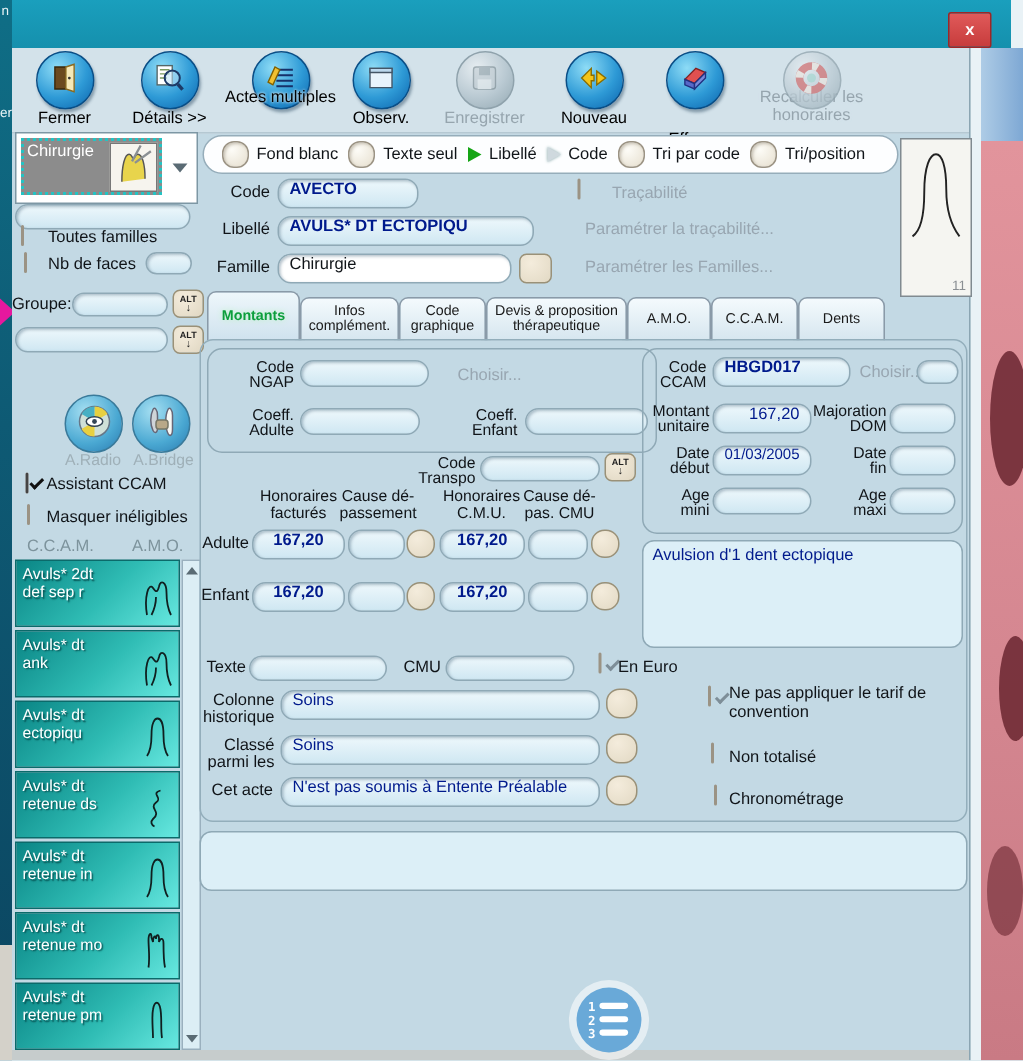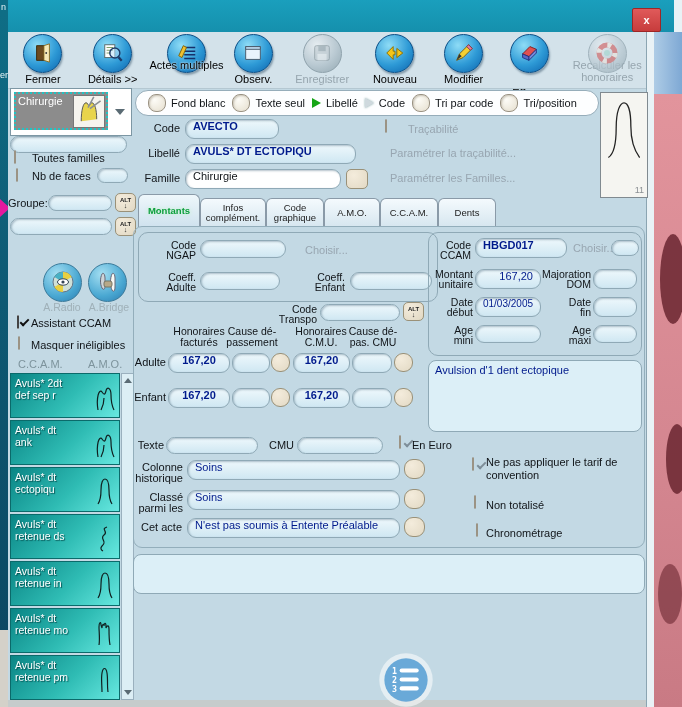--- a/index.html
+++ b/index.html
@@ -172,30 +172,20 @@
         <div class="lbl">Enregistrer</div>
       </div>
       <div class="tbtn" style="width:56px;">
         <div class="circ">
             <span><svg width="22" height="22" viewBox="0 0 24 24">
                 <path d="M10 5 L3 12 L10 19 V14 h2 V10 h-2 z" fill="#f5c518" stroke="#8a6d00"></path>
                 <path d="M14 7 L20.5 12 L14 17 z" fill="#f5c518" stroke="#8a6d00"></path>
               </svg></span>
           </div>
         <div class="lbl">Nouveau</div>
-      </div>
-      <div class="tbtn" style="width:54px;">
-        <div class="circ">
-            <span><svg width="22" height="22" viewBox="0 0 24 24">
-                <path d="M4 20 L7 13 L17 3 L21 7 L11 17 Z" fill="#f5d030" stroke="#7a5a10"></path>
-                <path d="M17 3 L21 7 L19 9 L15 5 Z" fill="#e880a0" stroke="#7a3050"></path>
-                <path d="M4 20 L7 13 L9.5 15.5 Z" fill="#333"></path>
-              </svg></span>
-          </div>
-        <div class="lbl">Modifier</div>
       </div>
       <div class="tbtn" style="width:50px;gap:14px;">
         <div class="circ">
             <span><svg width="22" height="22" viewBox="0 0 24 24">
                 <path d="M5 13 L13 5 L20 8 L12 16 Z" fill="#e05050" stroke="#802020"></path>
                 <path d="M5 13 L12 16 L12 20 L5 17 Z" fill="#5868c8" stroke="#203080"></path>
                 <path d="M12 16 L20 8 L20 12 L12 20 Z" fill="#7888d8" stroke="#203080"></path>
               </svg></span>
           </div>
         <div class="lbl">Effacer</div>
@@ -385,20 +375,23 @@
     <div class="abs tabs">
       <div class="tab active" style="width:62px;">
           <span>Montants</span>
         </div>
       <div class="tab" style="width:66px;">
           <span>Infos complément.</span>
         </div>
       <div class="tab" style="width:58px;">
           <span>Code graphique</span>
         </div>
+      <div class="tab" style="width:94px;">
+          <span>Devis &amp; proposition thérapeutique</span>
+        </div>
       <div class="tab" style="width:56px;">
           <span>A.M.O.</span>
         </div>
       <div class="tab" style="width:58px;">
           <span>C.C.A.M.</span>
         </div>
       <div class="tab" style="width:58px;">
           <span>Dents</span>
         </div>
     </div>

